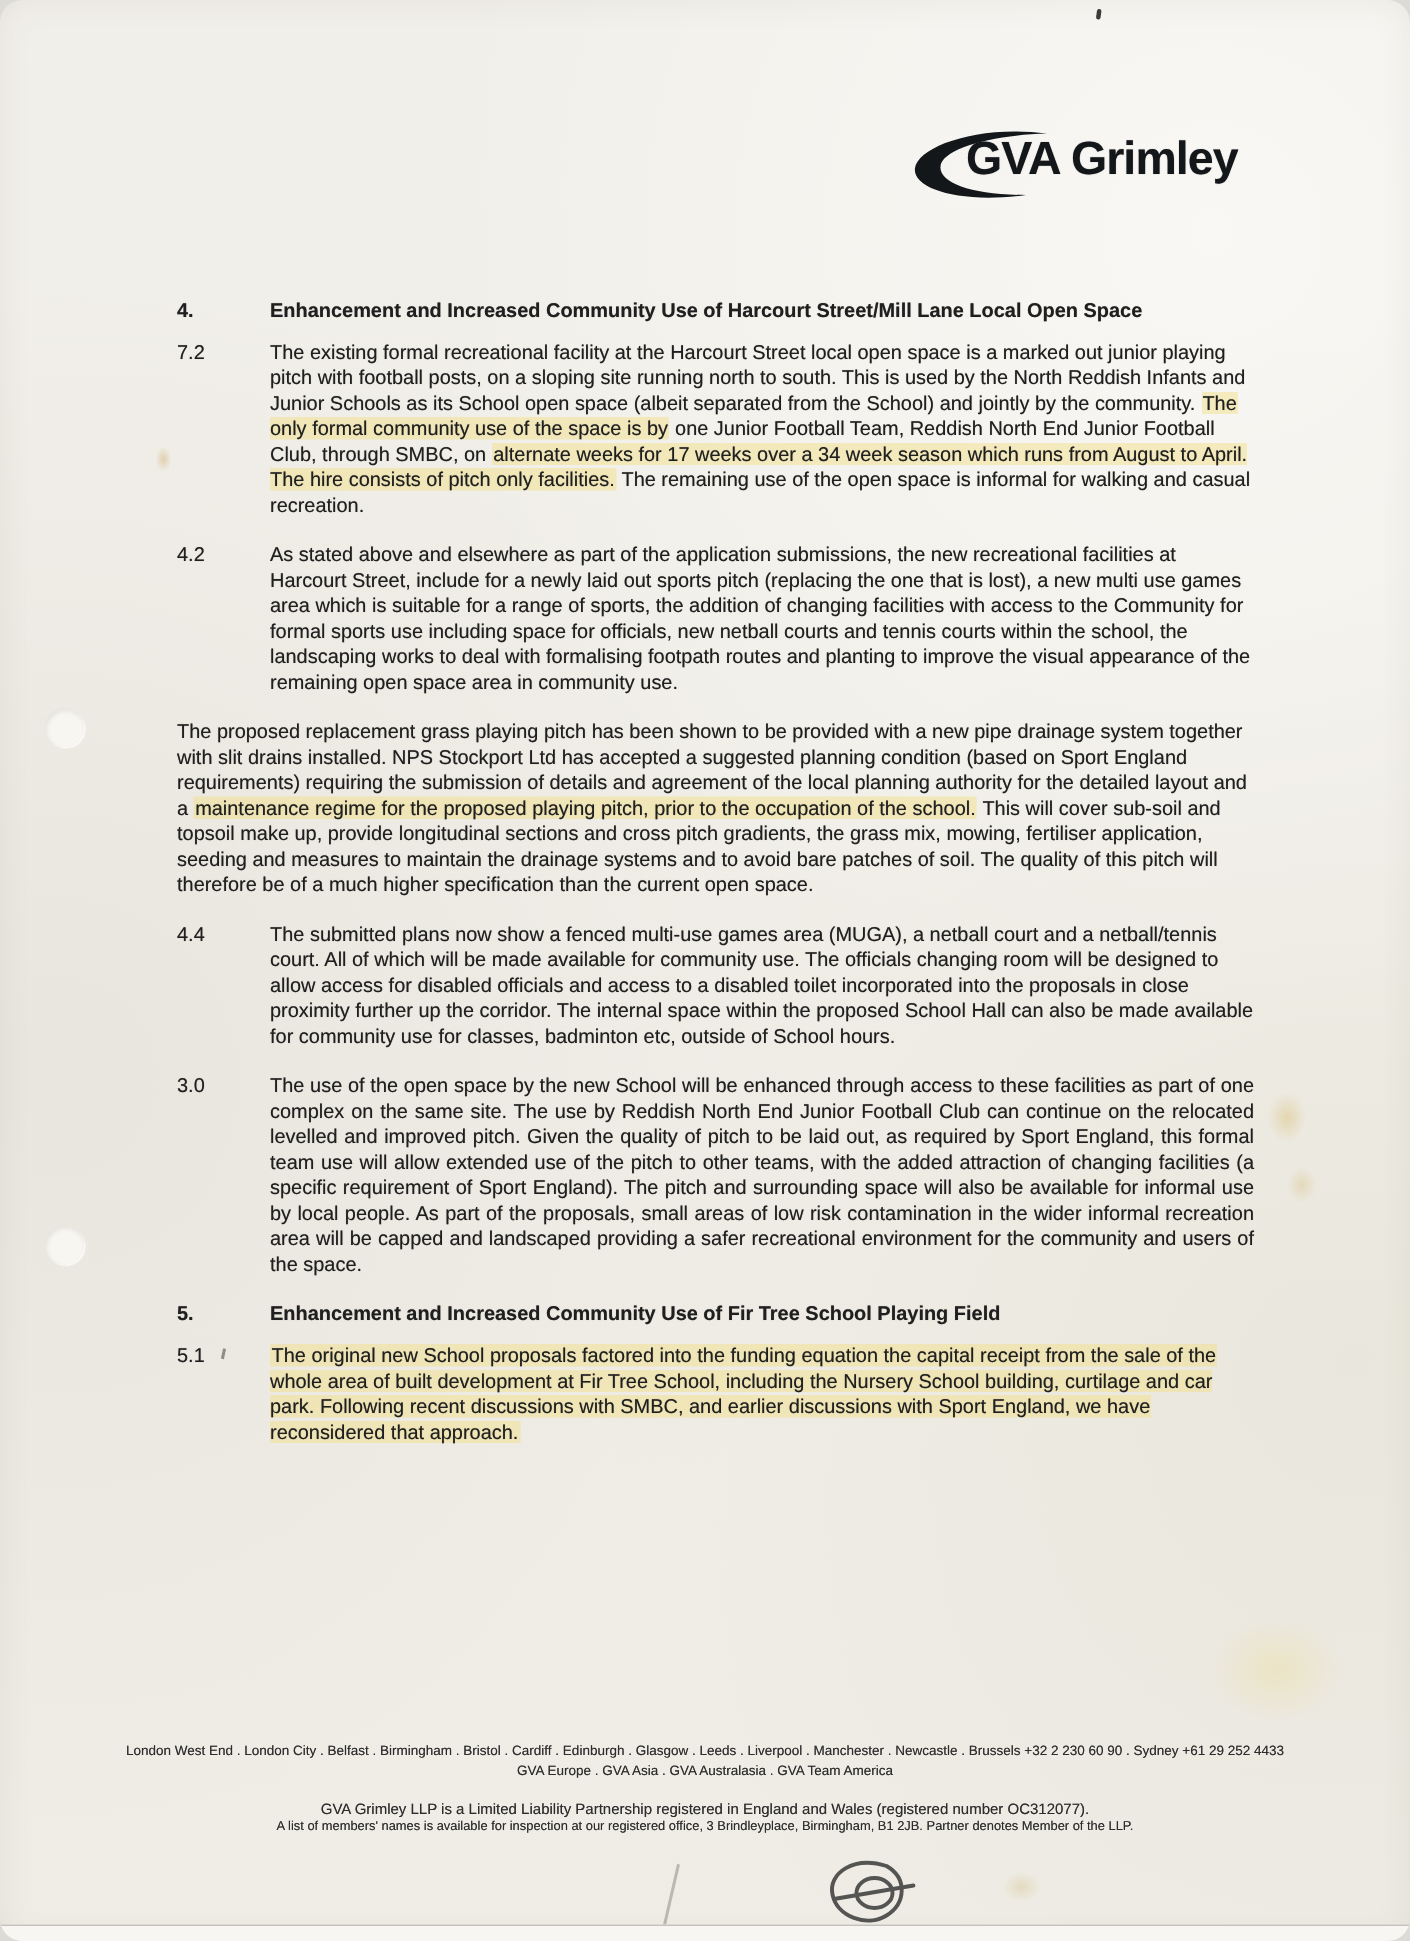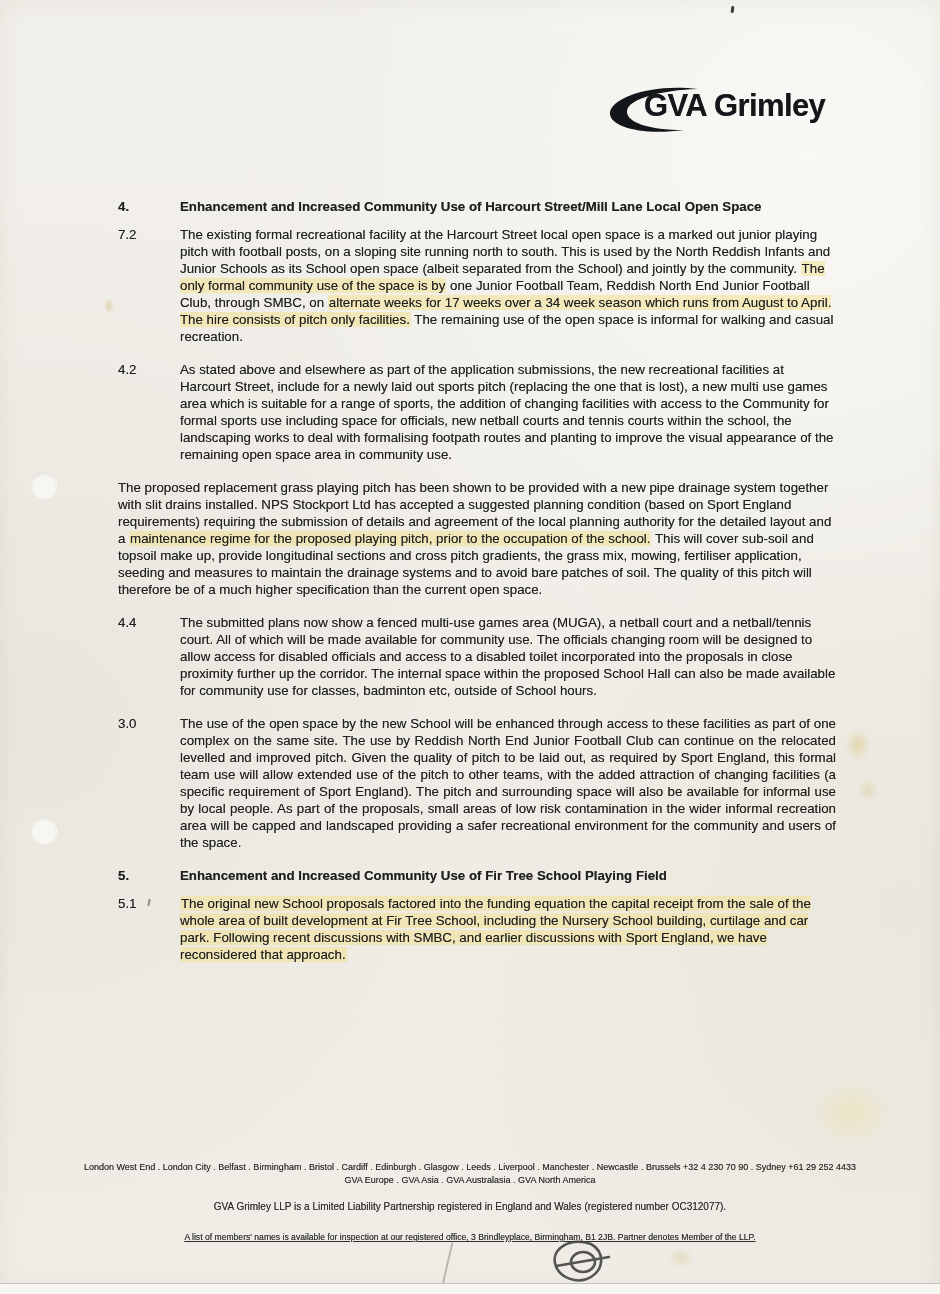--- a/index.html
+++ b/index.html
@@ -5,20 +5,21 @@
   html,body{margin:0;padding:0;background:#dddbd5;}
   .page{
     position:relative;width:940px;height:1294px;overflow:hidden;
     font-family:"Liberation Sans", sans-serif;
     background:
       radial-gradient(circle at 86% 12%, rgba(255,255,255,0.55), rgba(255,255,255,0) 38%),
       radial-gradient(circle at 4% 55%, rgba(205,200,188,0.22), rgba(205,200,188,0) 45%),
       radial-gradient(circle at 96% 70%, rgba(208,200,180,0.18), rgba(208,200,180,0) 40%),
       linear-gradient(#f1efe9 0%, #f0eee7 60%, #eeece5 100%);
     box-shadow: inset 0 0 22px rgba(90,85,70,0.08);
+    border-radius: 15px;
   }
   
   .logo{position:absolute;top:82px;left:598px;width:250px;height:54px;}
   .logo svg{position:absolute;left:8px;top:4px;}
   .logo-text{
     position:absolute;left:46px;top:6px;
     font-size:31px;font-weight:bold;color:#14171a;letter-spacing:-0.6px;
     text-shadow:0 0 0.6px rgba(0,0,0,0.5);
     white-space:nowrap;
   }
@@ -34,21 +35,21 @@
   .num{width:62px;flex:none;}
   .txt{flex:1;}
   .txt.justify{text-align:justify;}
   .hl{background:rgba(241,224,138,0.5);padding:0 1px;border-radius:1px;}
   
   .footer{position:absolute;left:0;top:1162px;width:940px;text-align:center;color:#2d2d2d;}
   .f-line{text-shadow:0 0 0.4px rgba(40,40,40,0.6);}
   .f1{font-size:9px;}
   .f2{font-size:9px;margin-top:3px;}
   .f3{font-size:10px;margin-top:16px;}
-  .f4{font-size:8.6px;margin-top:20px;text-decoration:underline;}
+  .f4{font-size:8.6px;margin-top:0;}
   
   .bottom-edge{position:absolute;left:0;top:1283px;width:940px;height:11px;
     background:#f7f6f2;border-top:1px solid #c3c1bb;}
   .hole{position:absolute;width:26px;height:26px;border-radius:50%;
     background:rgba(248,247,243,0.9);
     box-shadow:inset 1px 2px 3px rgba(120,115,100,0.14), 1px 1px 1px rgba(255,255,255,0.8);}
   .hole1{left:30px;top:472px;}
   .hole2{left:30px;top:817px;}
   .stain{position:absolute;border-radius:50%;pointer-events:none;}
   .stain1{left:845px;top:728px;width:26px;height:34px;
@@ -115,22 +116,22 @@
           <div class="txt">Enhancement and Increased Community Use of Fir Tree School Playing Field</div>
         </div>
         <div class="row">
           <div class="num">5.1</div>
           <div class="txt"><span class="hl">The original new School proposals factored into the funding equation the capital receipt from the sale of the whole area of built development at Fir Tree School, including the Nursery School building, curtilage and car park. Following recent discussions with SMBC, and earlier discussions with Sport England, we have reconsidered that approach.</span></div>
         </div>
       </div>
   </div>
 
   <div class="footer">
-    <div class="f-line f1">London West End . London City . Belfast . Birmingham . Bristol . Cardiff . Edinburgh . Glasgow . Leeds . Liverpool . Manchester . Newcastle . Brussels +32 4 230 70 90 . Sydney +61 29 252 4433</div>
-    <div class="f-line f2">GVA Europe . GVA Asia . GVA Australasia . GVA North America</div>
+    <div class="f-line f1">London West End . London City . Belfast . Birmingham . Bristol . Cardiff . Edinburgh . Glasgow . Leeds . Liverpool . Manchester . Newcastle . Brussels +32 2 230 60 90 . Sydney +61 29 252 4433</div>
+    <div class="f-line f2">GVA Europe . GVA Asia . GVA Australasia . GVA Team America</div>
     <div class="f-line f3">GVA Grimley LLP is a Limited Liability Partnership registered in England and Wales (registered number OC312077).</div>
     <div class="f-line f4">A list of members' names is available for inspection at our registered office, 3 Brindleyplace, Birmingham, B1 2JB. Partner denotes Member of the LLP.</div>
   </div>
 
   <div class="hole hole1"></div>
   <div class="hole hole2"></div>
   <div class="stain stain1"></div>
   <div class="stain stain2"></div>
   <div class="stain stain3"></div>
   <div class="stain stain4"></div>

